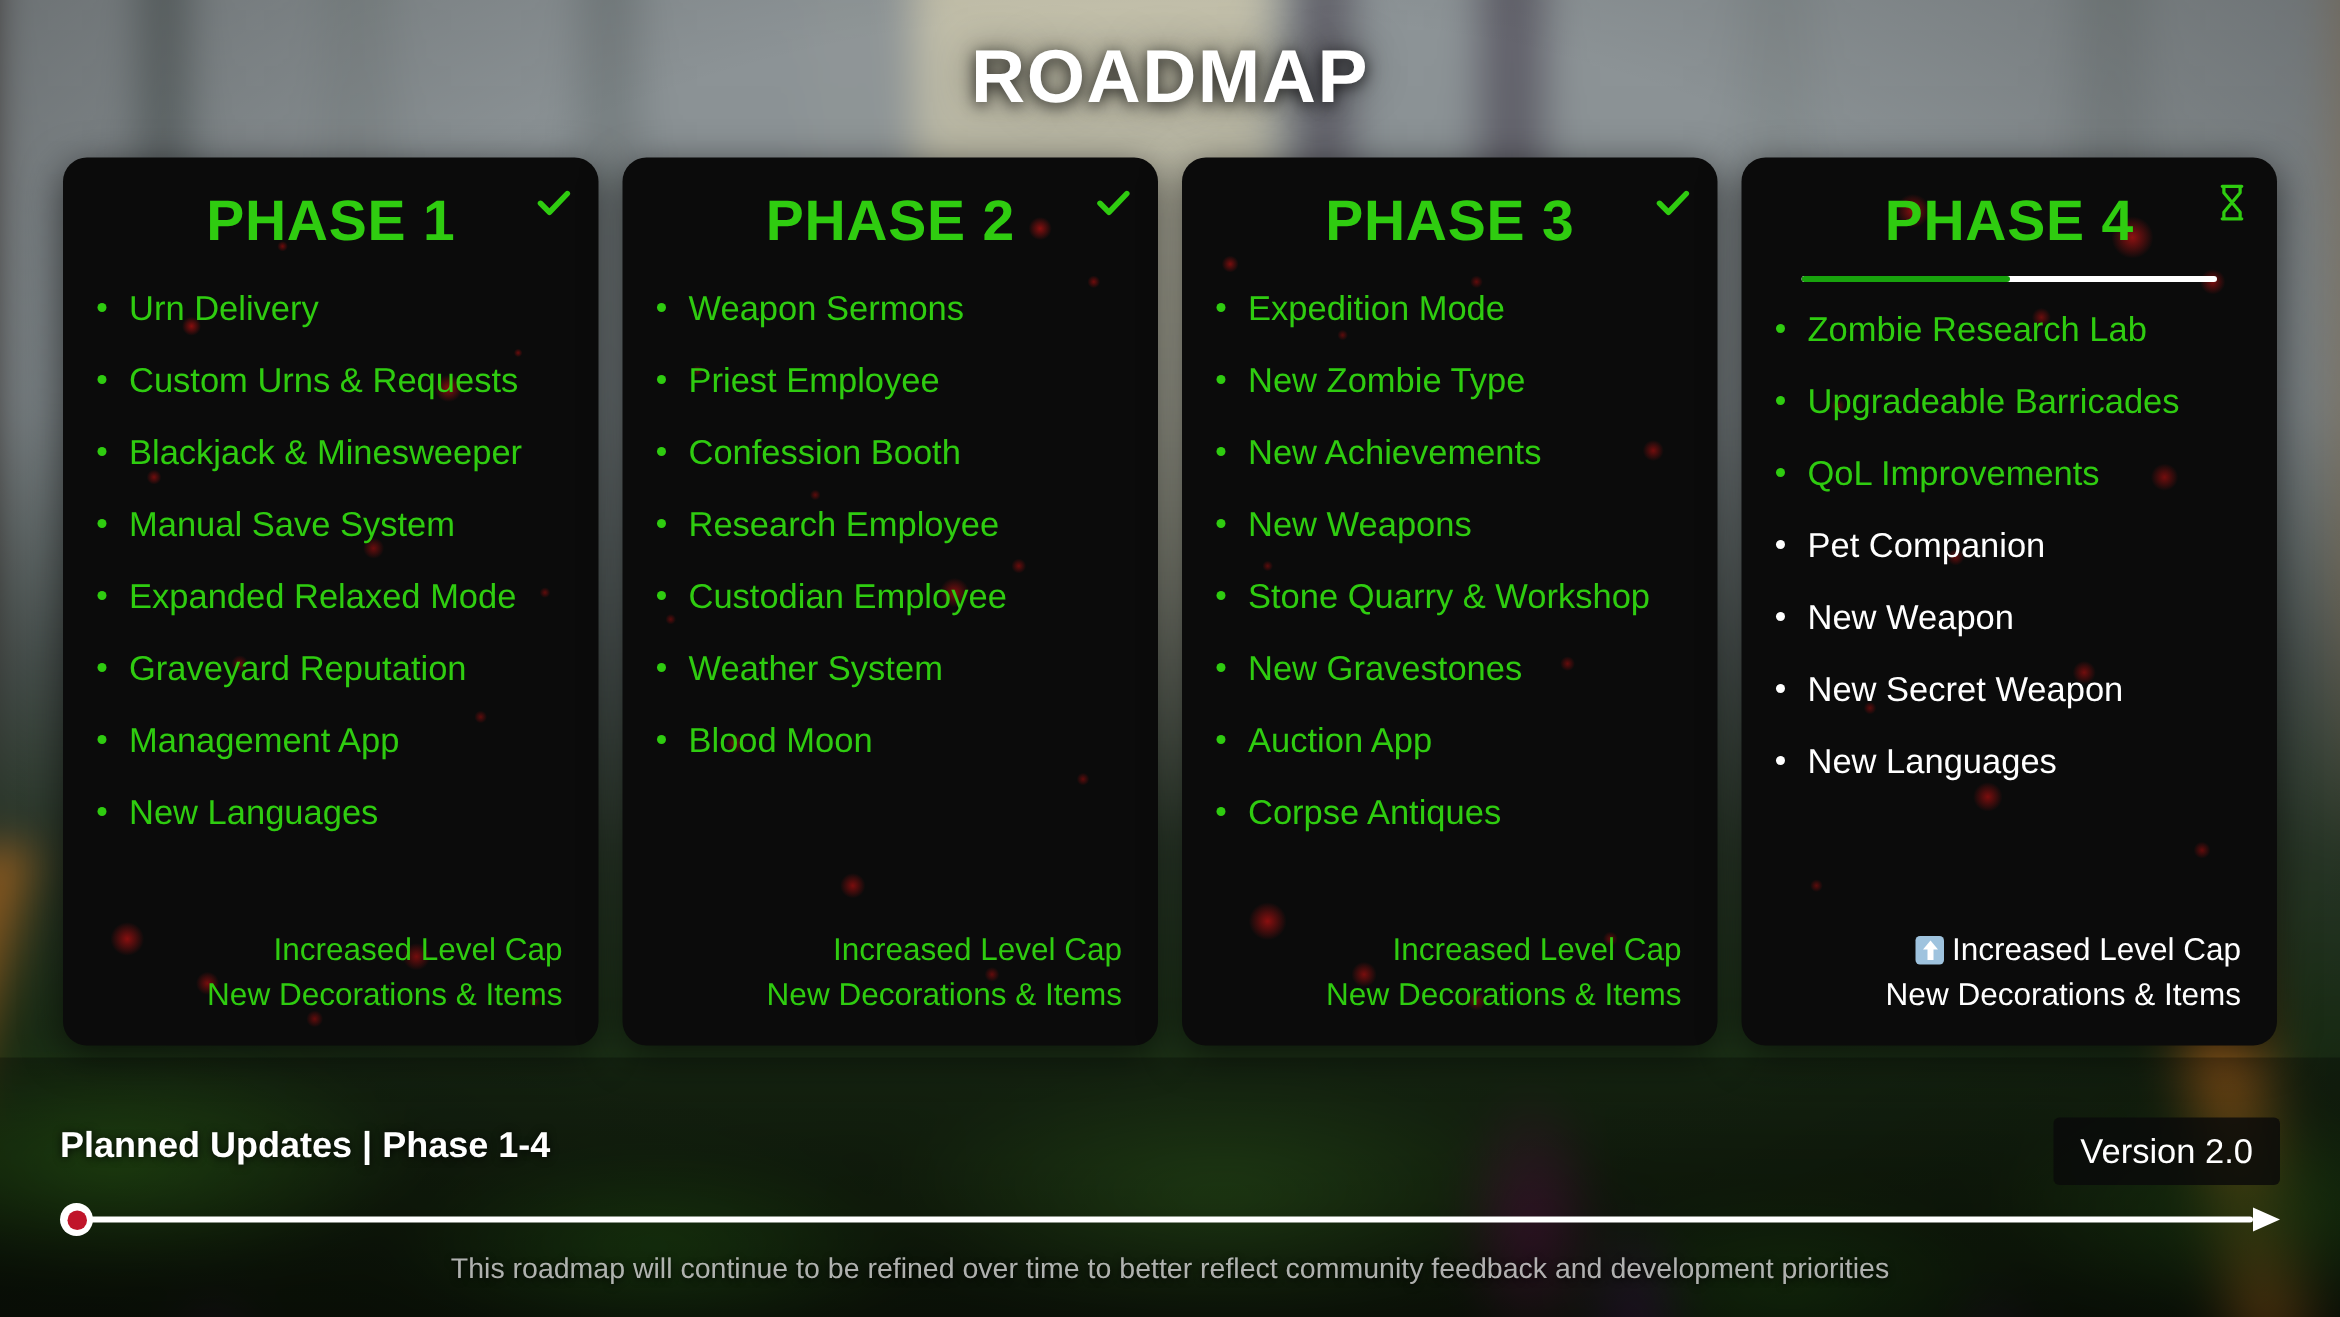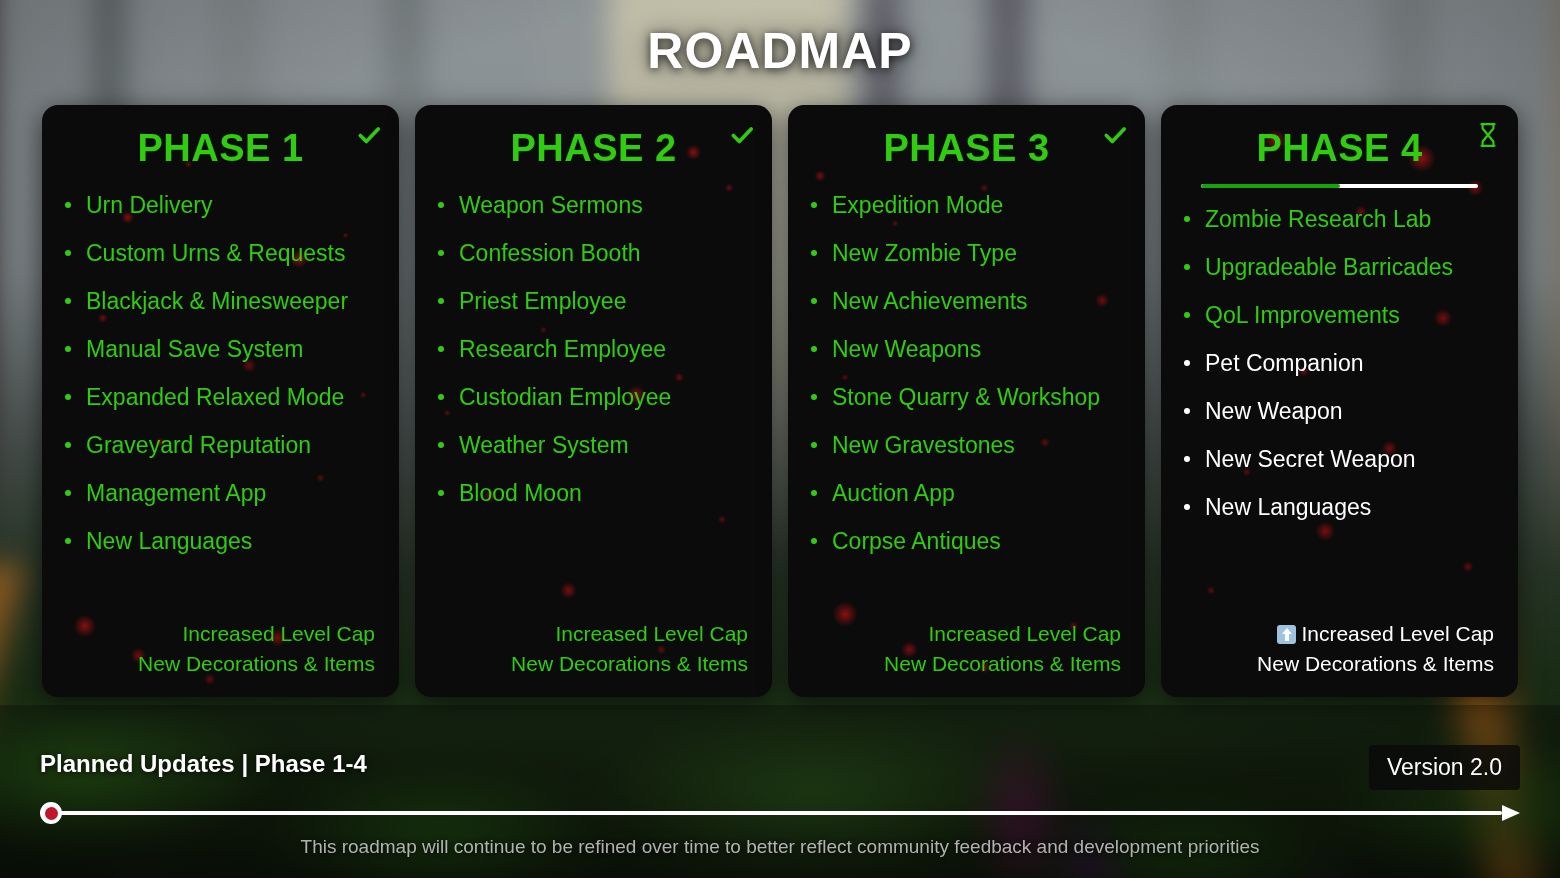--- a/index.html
+++ b/index.html
@@ -324,22 +324,22 @@
       <div class="splatter sp2"></div>
       <div class="card-inner">
         <div class="status-icon">
           <svg width="26" height="26" viewBox="0 0 24 24" aria-hidden="true">
             <path d="M4 12.5 L9.5 18 L20.5 6.5" fill="none" stroke="#2fcc10" stroke-width="3.4" stroke-linecap="round" stroke-linejoin="round"></path>
           </svg>
         </div>
         <div class="card-title">PHASE 2</div>
         <ul class="item-list">
           <li><span class="dot"></span><span>Weapon Sermons</span></li>
+          <li><span class="dot"></span><span>Priest Employee</span></li>
           <li><span class="dot"></span><span>Confession Booth</span></li>
-          <li><span class="dot"></span><span>Priest Employee</span></li>
           <li><span class="dot"></span><span>Research Employee</span></li>
           <li><span class="dot"></span><span>Custodian Employee</span></li>
           <li><span class="dot"></span><span>Weather System</span></li>
           <li><span class="dot"></span><span>Blood Moon</span></li>
         </ul>
         <div class="card-footer">
           <span class="footer-line">Increased Level Cap</span>
           <span class="footer-line">New Decorations &amp; Items</span>
         </div>
       </div>

